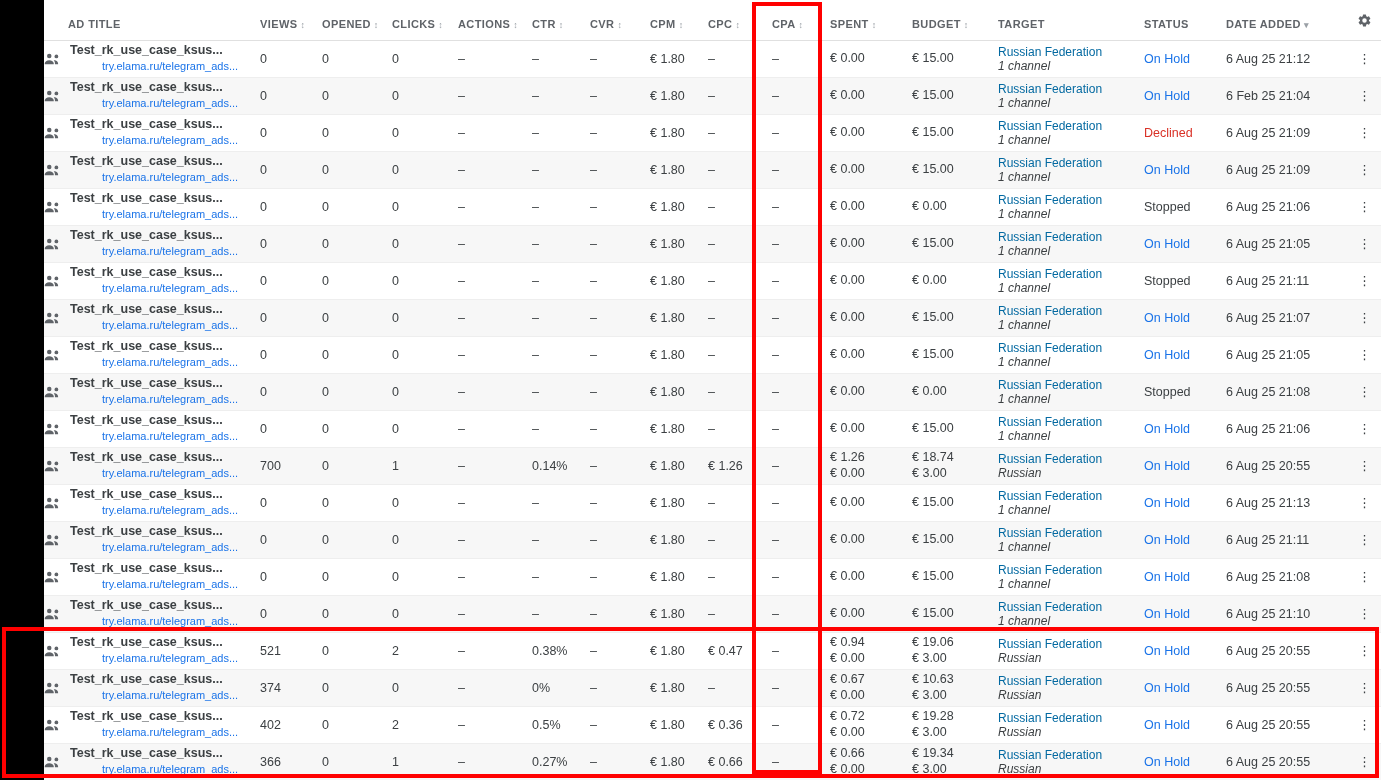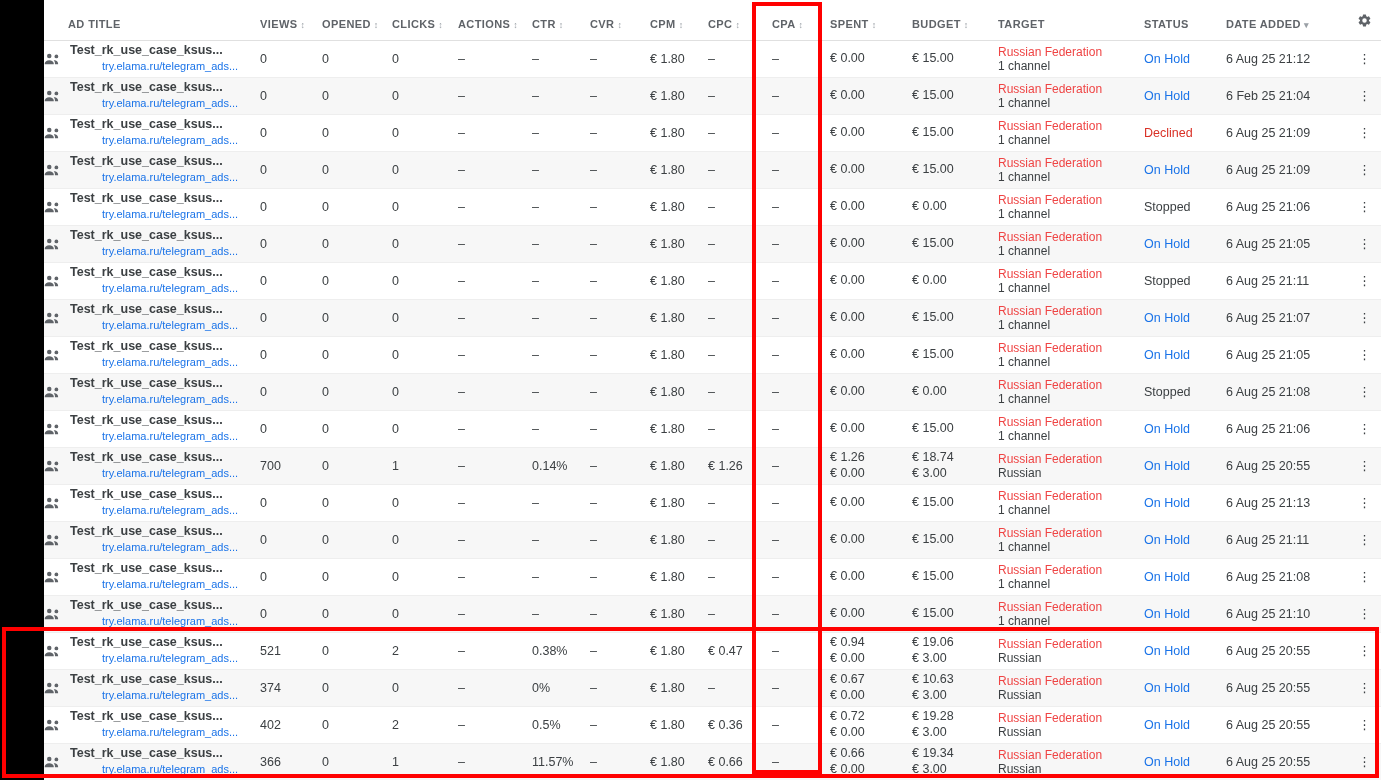--- a/index.html
+++ b/index.html
@@ -64,22 +64,22 @@
   .ad-text { line-height: 1.25; overflow: hidden; }
   .ad-name {
     font-size: 12.5px; font-weight: bold; color:#3c4043;
     white-space: nowrap; overflow:hidden; text-overflow: clip;
   }
   .ad-url {
     font-size: 11px; color:#1a73e8; white-space: nowrap;
     overflow:hidden; text-overflow: clip; padding-left: 32px;
   }
   .money-blue { color:#1a73e8; }
-  .target-main { font-size:12px; color:#ef4444; line-height:1.2;}
-  .target-sub { font-size:12px; color:#3c4043; line-height:1.2;}
+  .target-main { font-size:12px; color:#0369a1; line-height:1.2;}
+  .target-sub { font-size:12px; color:#3c4043; line-height:1.2;font-style:italic;}
   .status-onhold { color:#1a73e8; font-size:12.5px;}
   .status-declined { color:#d93025; font-size:12.5px;}
   .status-stopped { color:#3c4043; font-size:12.5px;}
   .date { font-size:12px; color:#3c4043; white-space:nowrap;}
   .kebab {
     color:#5f6368; font-size:15px; text-align:center; cursor:pointer;
     line-height: 1; letter-spacing:0;
   }
   .gear { color:#5f6368; font-size:14px; text-align:center;}
   .two-line { line-height: 1.25; }
@@ -823,21 +823,21 @@
                   <path d="M1 15c0-2.8 2.7-4.5 6-4.5s6 1.7 6 4.5v1H1v-1z"></path>
                   <path d="M14 10.8c2.6.2 4.8 1.7 4.8 4.2v1H14.6v-1c0-1.6-.6-3-1.6-3.9.3-.2.7-.3 1-.3z"></path>
                 </svg></span>
               <span class="ad-text"><span class="ad-name">Test_rk_use_case_ksus...</span><br><span class="ad-url">try.elama.ru/telegram_ads...</span></span>
             </div>
           </td>
           <td class="num ">366</td>
           <td class="num ">0</td>
           <td class="num ">1</td>
           <td class="num ">–</td>
-          <td class="num ">11.57%</td>
+          <td class="num ">0.27%</td>
           <td class="num ">–</td>
           <td class="num money-blue">€ 1.80</td>
           <td class="num ">€ 0.66</td>
           <td class="num ">–</td>
           <td class="two-line">
             <div>€ 0.66</div>
             <div>€ 0.00</div>
           </td>
           <td class="two-line money-blue">
             <div>€ 19.34</div>

